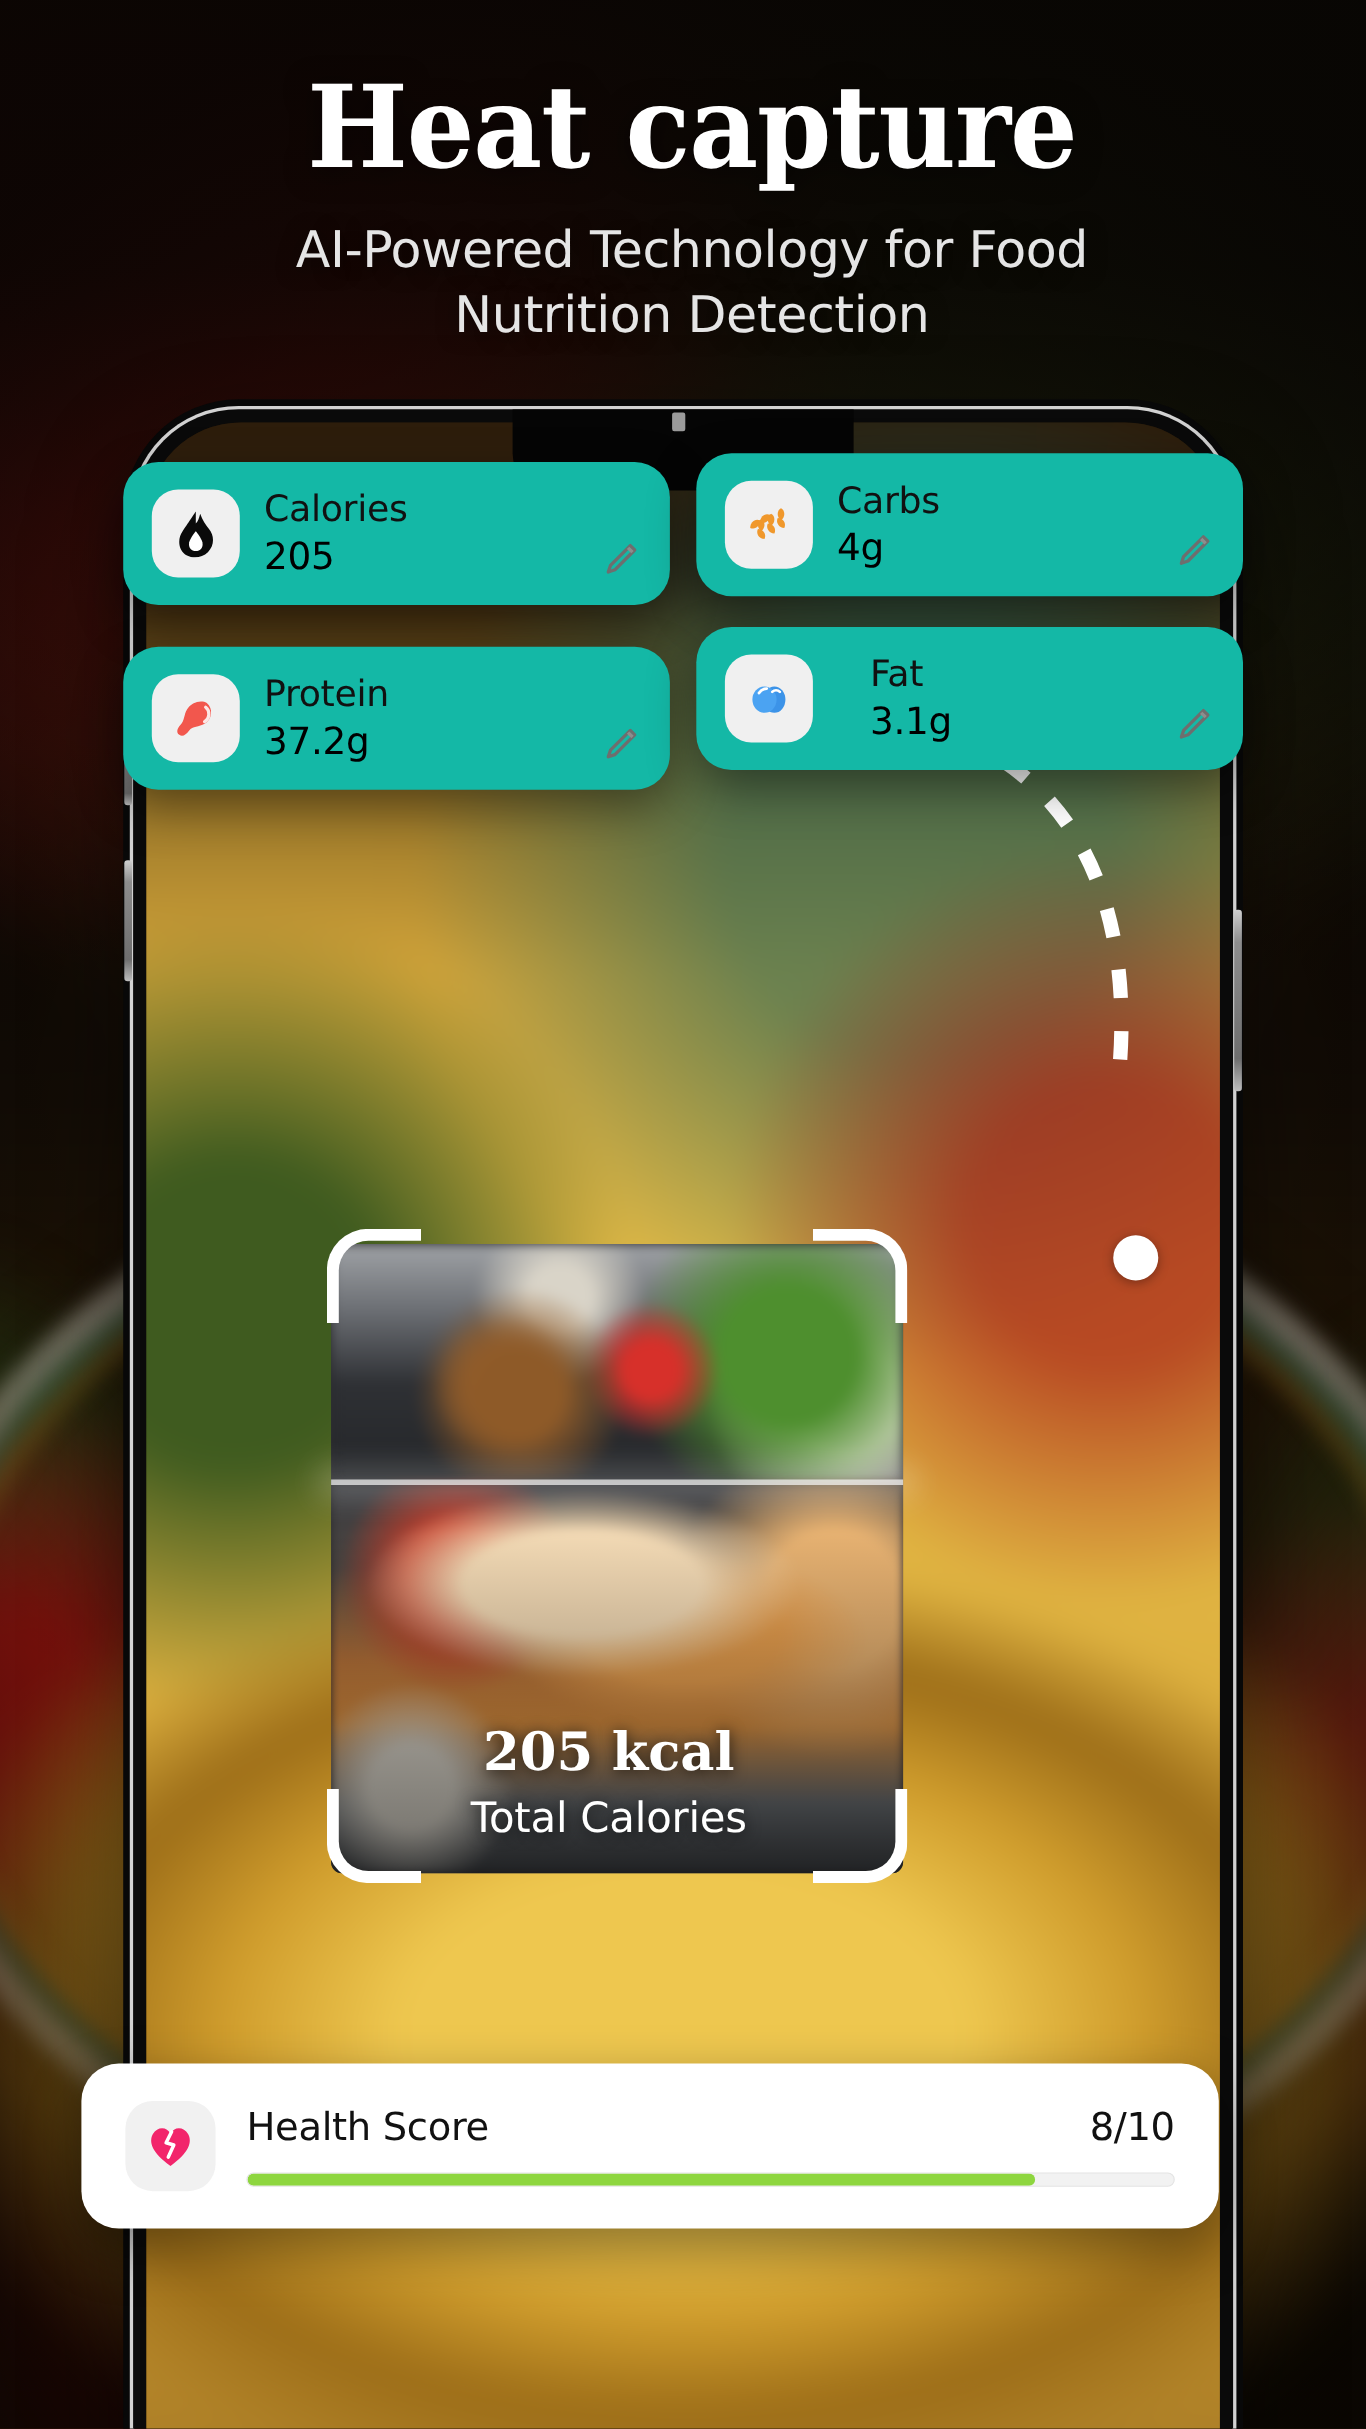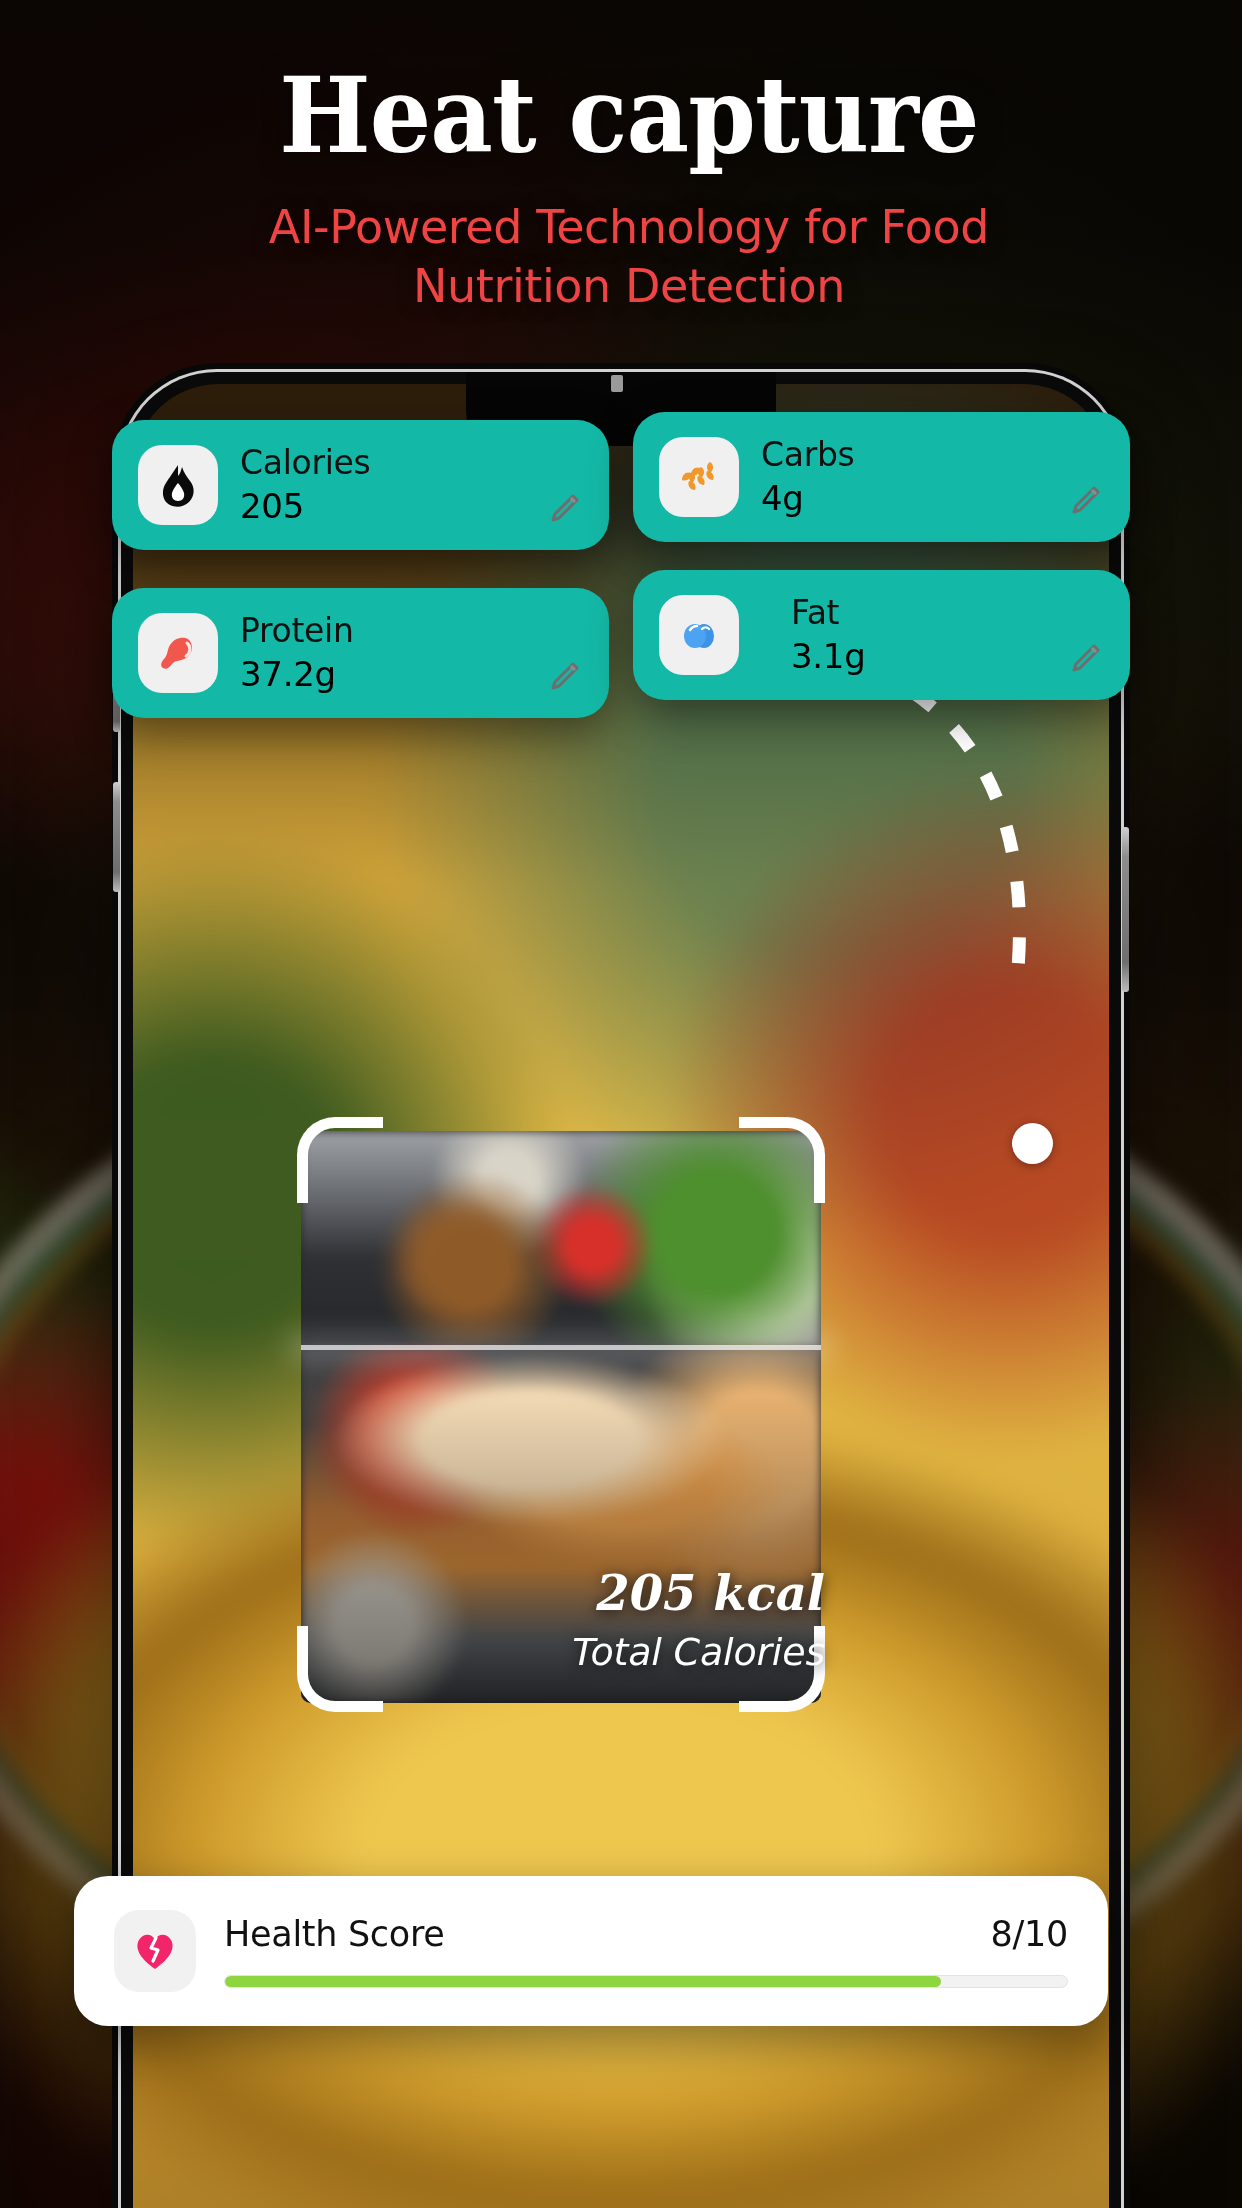--- a/index.html
+++ b/index.html
@@ -100,21 +100,21 @@
     text-shadow: 0 3px 26px rgba(0,0,0,0.55);
     transform: scaleX(0.93);
   }
   .subtitle {
     margin: 28px auto 0;
     width: 860px;
     font-family: "DejaVu Sans", sans-serif;
     font-weight: 500;
     font-size: 46px;
     line-height: 1.27;
-    color: #ef4444;
+    color: #e5e5e5;
     letter-spacing: -0.4px;
     text-shadow: 0 2px 18px rgba(0,0,0,0.5);
   }
 
   
   .phone {
     position: absolute;
     left: 121px;
     top: 372px;
     width: 1000px;
@@ -262,25 +262,24 @@
     border: 11px solid #ffffff;
     z-index: 4;
   }
   .corner.tl { left: 0;  top: 0;  border-right: none; border-bottom: none; border-radius: 38px 0 0 0; }
   .corner.tr { right: 0; top: 0;  border-left: none;  border-bottom: none; border-radius: 0 38px 0 0; }
   .corner.bl { left: 0;  bottom: 0; border-right: none; border-top: none;  border-radius: 0 0 0 38px; }
   .corner.br { right: 0; bottom: 0; border-left: none;  border-top: none;  border-radius: 0 0 38px 0; }
 
   .kcal-block {
     position: absolute;
-    left: 0; right: 0;
+    left: 0; right: 15px;
     bottom: 38px;
-    text-align: right;
+    text-align: center;
     z-index: 6;
-    font-style: italic;
   }
   .kcal-value {
     font-family: "DejaVu Serif", serif;
     font-weight: bold;
     font-size: 48px;
     color: #ffffff;
     letter-spacing: 0px;
     text-shadow: 0 2px 14px rgba(0,0,0,0.75);
   }
   .kcal-label {

